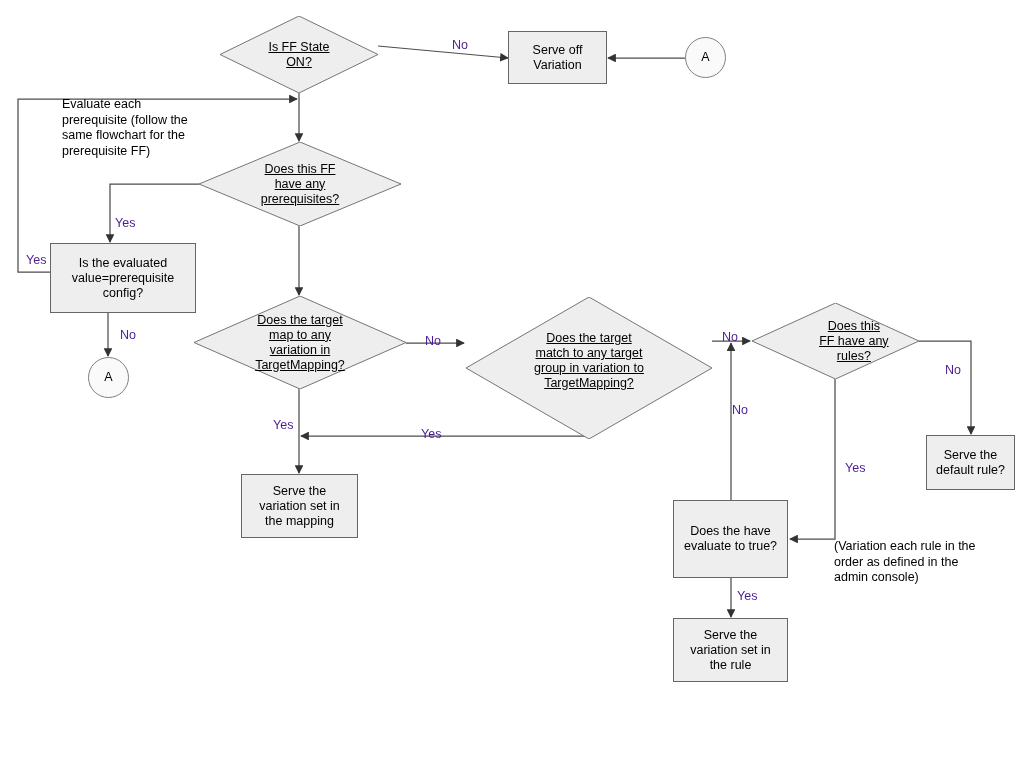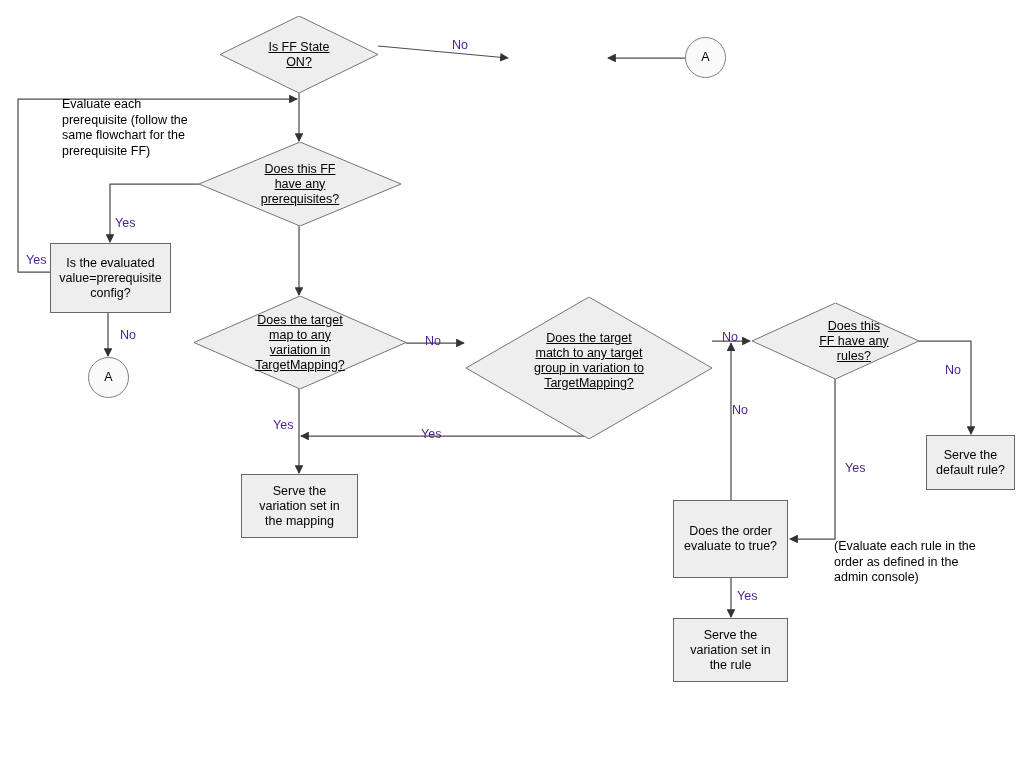--- a/index.html
+++ b/index.html
@@ -167,40 +167,44 @@
 
   <div class="node diamond-wrap" style="left:752px; top:303px; width:167px; height:76px;justify-content:flex-end;">
     <svg class="dshape" viewBox="0 0 100 100" preserveAspectRatio="none">
       <polygon points="50,0 100,50 50,100 0,50" fill="#eeeeee" stroke="#666666" stroke-width="0.9" vector-effect="non-scaling-stroke"></polygon>
     </svg>
     <span class="dtext">Does this
 FF have any
 rules?</span>
   </div>
 
-
-  <div class="node box" style="left:50px; top:243px; width:121px; height:70px;">
+  <div class="node box" style="left:508px; top:31px; width:99px; height:53px;">
+    <span>Serve off
+Variation</span>
+  </div>
+
+  <div class="node box" style="left:50px; top:243px; width:146px; height:70px;">
     <span>Is the evaluated
 value=prerequisite
 config?</span>
   </div>
 
   <div class="node box" style="left:241px; top:474px; width:117px; height:64px;">
     <span>Serve the
 variation set in
 the mapping</span>
   </div>
 
   <div class="node box" style="left:926px; top:435px; width:89px; height:55px;">
     <span>Serve the
 default rule?</span>
   </div>
 
   <div class="node box" style="left:673px; top:500px; width:115px; height:78px;">
-    <span>Does the order
+    <span>Does the have
 evaluate to true?</span>
   </div>
 
   <div class="node box" style="left:673px; top:618px; width:115px; height:64px;">
     <span>Serve the
 variation set in
 the rule</span>
   </div>
 
   <div class="node circle" style="left:685px; top:37px; width:41px; height:41px;">
@@ -221,17 +225,17 @@
   <div class="label" style="left:722px; top:330px;">No</div>
   <div class="label" style="left:732px; top:403px;">No</div>
   <div class="label" style="left:945px; top:363px;">No</div>
   <div class="label" style="left:845px; top:461px;">Yes</div>
   <div class="label" style="left:737px; top:589px;">Yes</div>
 
   <div class="note" style="left:18px; top:97px; width:170px;">Evaluate each
 prerequisite (follow the
 same flowchart for the
 prerequisite FF)</div>
-  <div class="note" style="left:790px; top:539px; width:160px;">(Evaluate each rule in the
+  <div class="note" style="left:790px; top:539px; width:160px;">(Variation each rule in the
 order as defined in the
 admin console)</div>
 
 </div>
 
 </body></html>

